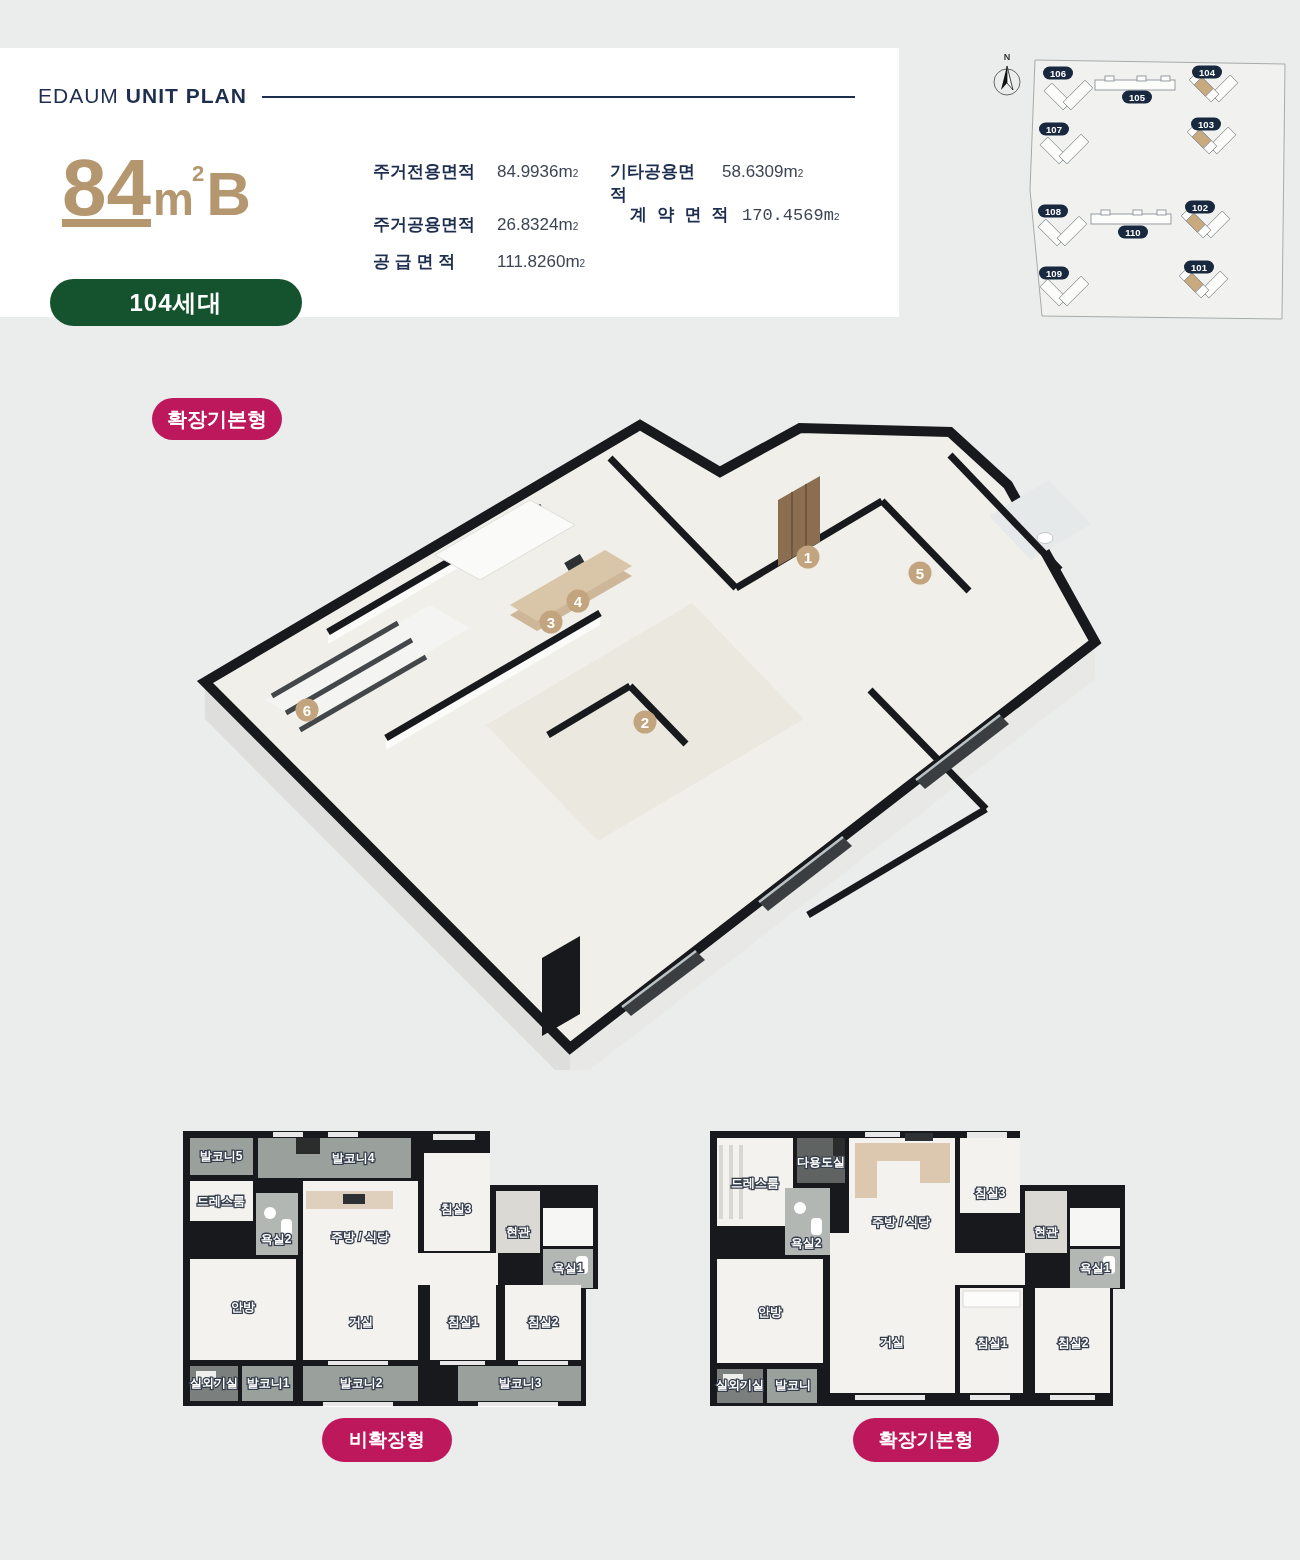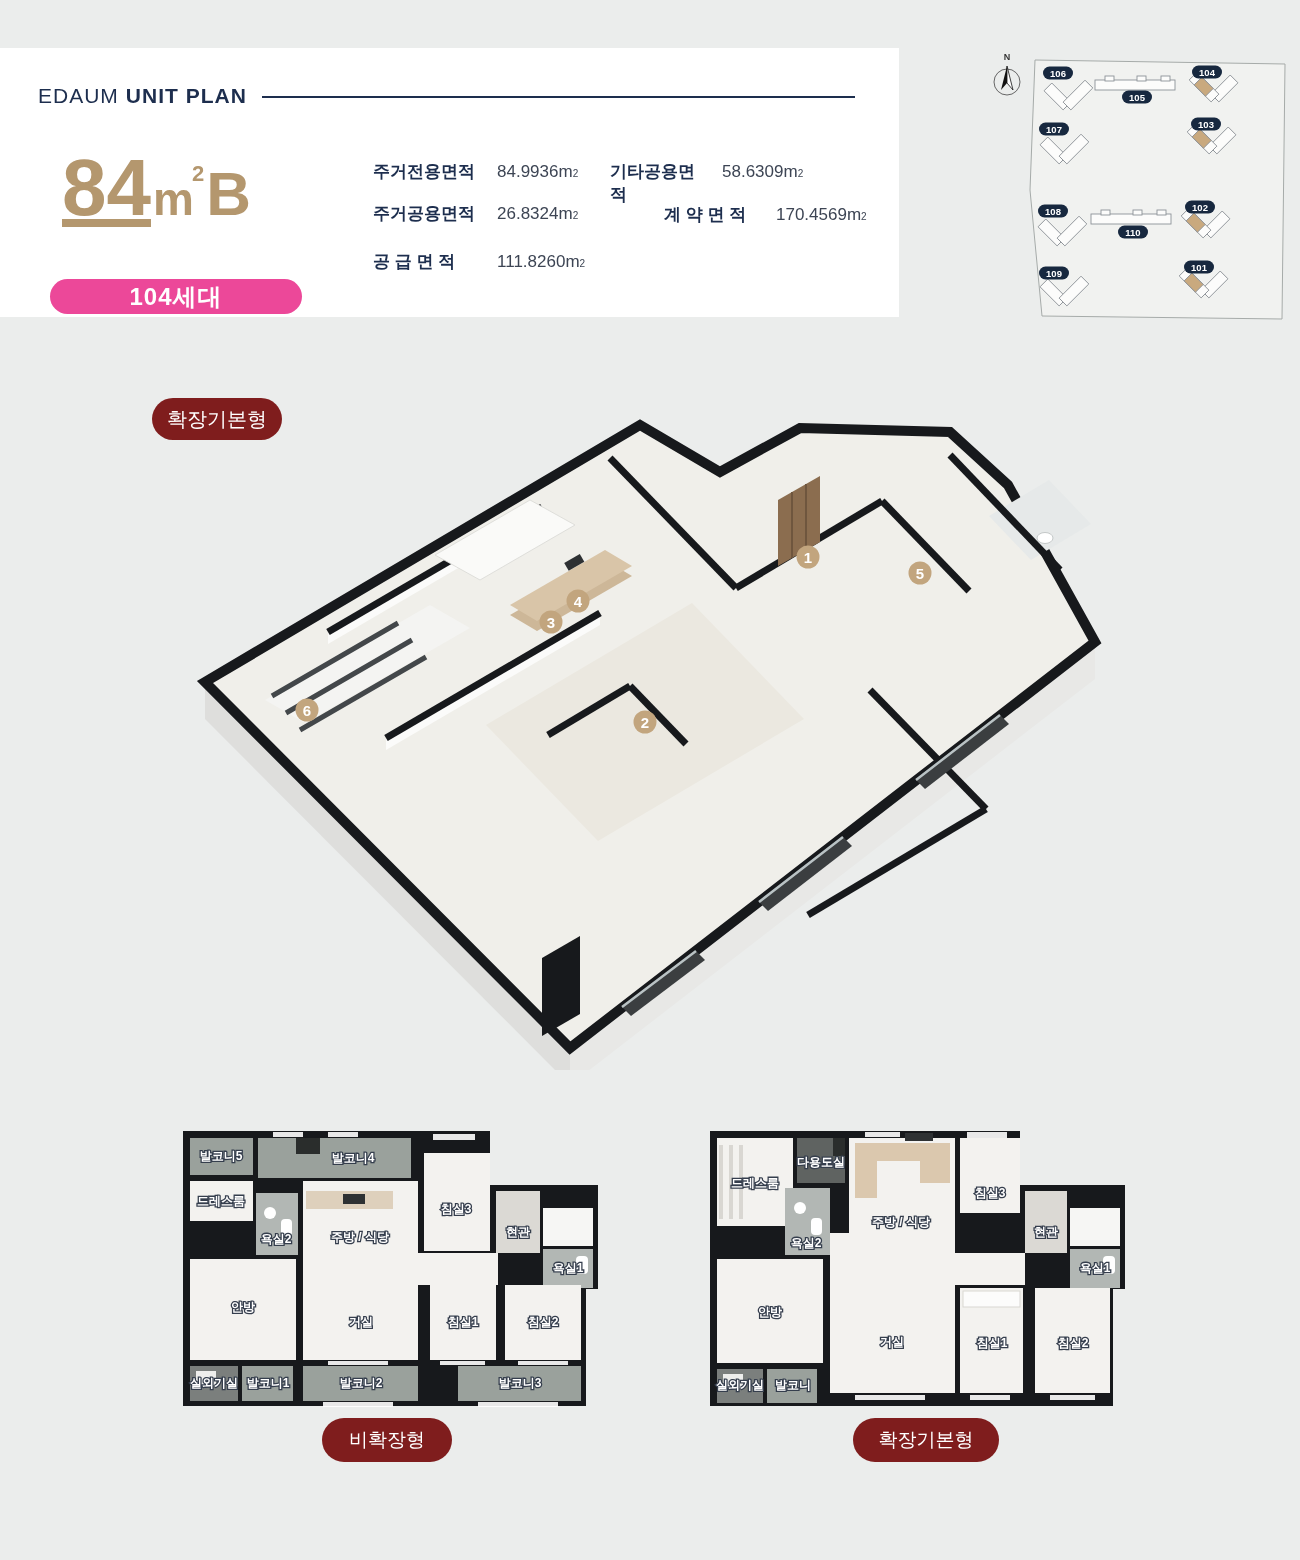--- a/index.html
+++ b/index.html
@@ -10,31 +10,31 @@
   .card{position:absolute;left:0;top:48px;width:899px;height:269px;background:#ffffff;}
   .brandrow{position:absolute;left:38px;top:36px;display:flex;align-items:center;justify-content:space-between;}
   .brand{font-size:21px;letter-spacing:1px;color:#1d2e4e;font-weight:400;}
   .brand-title{font-size:21px;letter-spacing:1px;color:#1d2e4e;font-weight:700;margin-left:7px;}
   .rule{position:absolute;left:262px;top:48px;width:593px;height:2px;background:#1d2e4e;}
   .unitname{position:absolute;left:62px;top:100px;display:flex;align-items:baseline;color:#b4976e;font-weight:700;}
   .unitname .num{font-size:80px;line-height:1;text-decoration:underline;}
   .unitname .mbase{font-size:46px;line-height:1;margin-left:2px;}
   .unitname .msup{font-size:22px;line-height:1;position:relative;top:-34px;left:-2px;}
   .unitname .letter{font-size:62px;line-height:1;margin-left:0px;}
-  .hh-badge{position:absolute;left:50px;top:231px;width:252px;height:35px;border-radius:24px;background:#ec4899;color:#ffffff;font-size:24px;font-weight:700;display:flex;align-items:center;justify-content:center;letter-spacing:1px;}
+  .hh-badge{position:absolute;left:50px;top:231px;width:252px;height:47px;border-radius:24px;background:#14532d;color:#ffffff;font-size:24px;font-weight:700;display:flex;align-items:center;justify-content:center;letter-spacing:1px;}
   .arearow{position:absolute;display:flex;align-items:baseline;margin-left:28px;}
   .arearow .lbl{font-size:17px;font-weight:700;color:#1d2e4e;display:inline-block;}
   .arearow.c1 .lbl{width:112px;}
   .arearow.c2 .lbl{width:100px;}
   .arearow .val{font-size:17px;color:#3d4554;margin-left:12px;}
   .arearow .unit{font-size:17px;color:#3d4554;}
   .arearow sup{font-size:10px;color:#3d4554;}
 
   
-  .navy-pill{position:absolute;background:#7f1d1d;color:#fff;font-weight:400;display:flex;align-items:center;justify-content:center;border-radius:22px;}
+  .navy-pill{position:absolute;background:#be185d;color:#fff;font-weight:700;display:flex;align-items:center;justify-content:center;border-radius:22px;}
   .iso-type-badge{left:152px;top:398px;width:130px;height:42px;font-size:20px;border-radius:21px;}
   .planA-badge{left:322px;top:1418px;width:130px;height:44px;font-size:19px;}
   .planB-badge{left:853px;top:1418px;width:146px;height:44px;font-size:19px;}
 
   
   svg text{font-family:"Liberation Sans","DejaVu Sans",sans-serif;}
   .roomlbl{font-size:12px;font-weight:700;fill:#ffffff;stroke:#353e4d;stroke-width:2.6px;paint-order:stroke;text-anchor:middle;}
   .pilltxt{font-size:9.5px;font-weight:700;fill:#ffffff;text-anchor:middle;}
   .markertxt{font-size:15px;font-weight:700;fill:#ffffff;text-anchor:middle;}
   .ntxt{font-size:9px;font-weight:700;fill:#333;text-anchor:middle;}
@@ -58,40 +58,40 @@
       <span class="letter">B</span>
     </div>
     <div class="hh-badge">104세대</div>
 
     <div class="arearow c1" style="left:345px;top:112px;">
       <span class="lbl">주거전용면적</span>
       <span class="val">84.9936</span>
         <span class="unit">m</span>
         <sup>2</sup>
     </div>
-    <div class="arearow c1" style="left:345px;top:154px;">
+    <div class="arearow c1" style="left:345px;top:165px;">
       <span class="lbl">주거공용면적</span>
       <span class="val">26.8324</span>
         <span class="unit">m</span>
         <sup>2</sup>
     </div>
     <div class="arearow c1" style="left:345px;top:202px;">
       <span class="lbl">공 급 면 적</span>
       <span class="val">111.8260</span>
         <span class="unit">m</span>
         <sup>2</sup>
     </div>
 
     <div class="arearow c2" style="left:582px;top:112px;">
       <span class="lbl">기타공용면적</span>
       <span class="val">58.6309</span>
         <span class="unit">m</span>
         <sup>2</sup>
     </div>
-    <div class="arearow c2" style="left:636px;top:155px;">
+    <div class="arearow c2" style="left:602px;top:155px;font-family:Liberation Mono, monospace;">
       <span class="lbl">계 약 면 적</span>
       <span class="val">170.4569</span>
         <span class="unit">m</span>
         <sup>2</sup>
     </div>
   </section>
 
   <svg style="position:absolute;left:985px;top:38px;" width="312" height="300" viewBox="0 0 312 300">
 
     <polygon points="50,22 300,26 297,281 57,278 45,152" fill="#f1f2f0" stroke="#a6aba9" stroke-width="1"></polygon>

